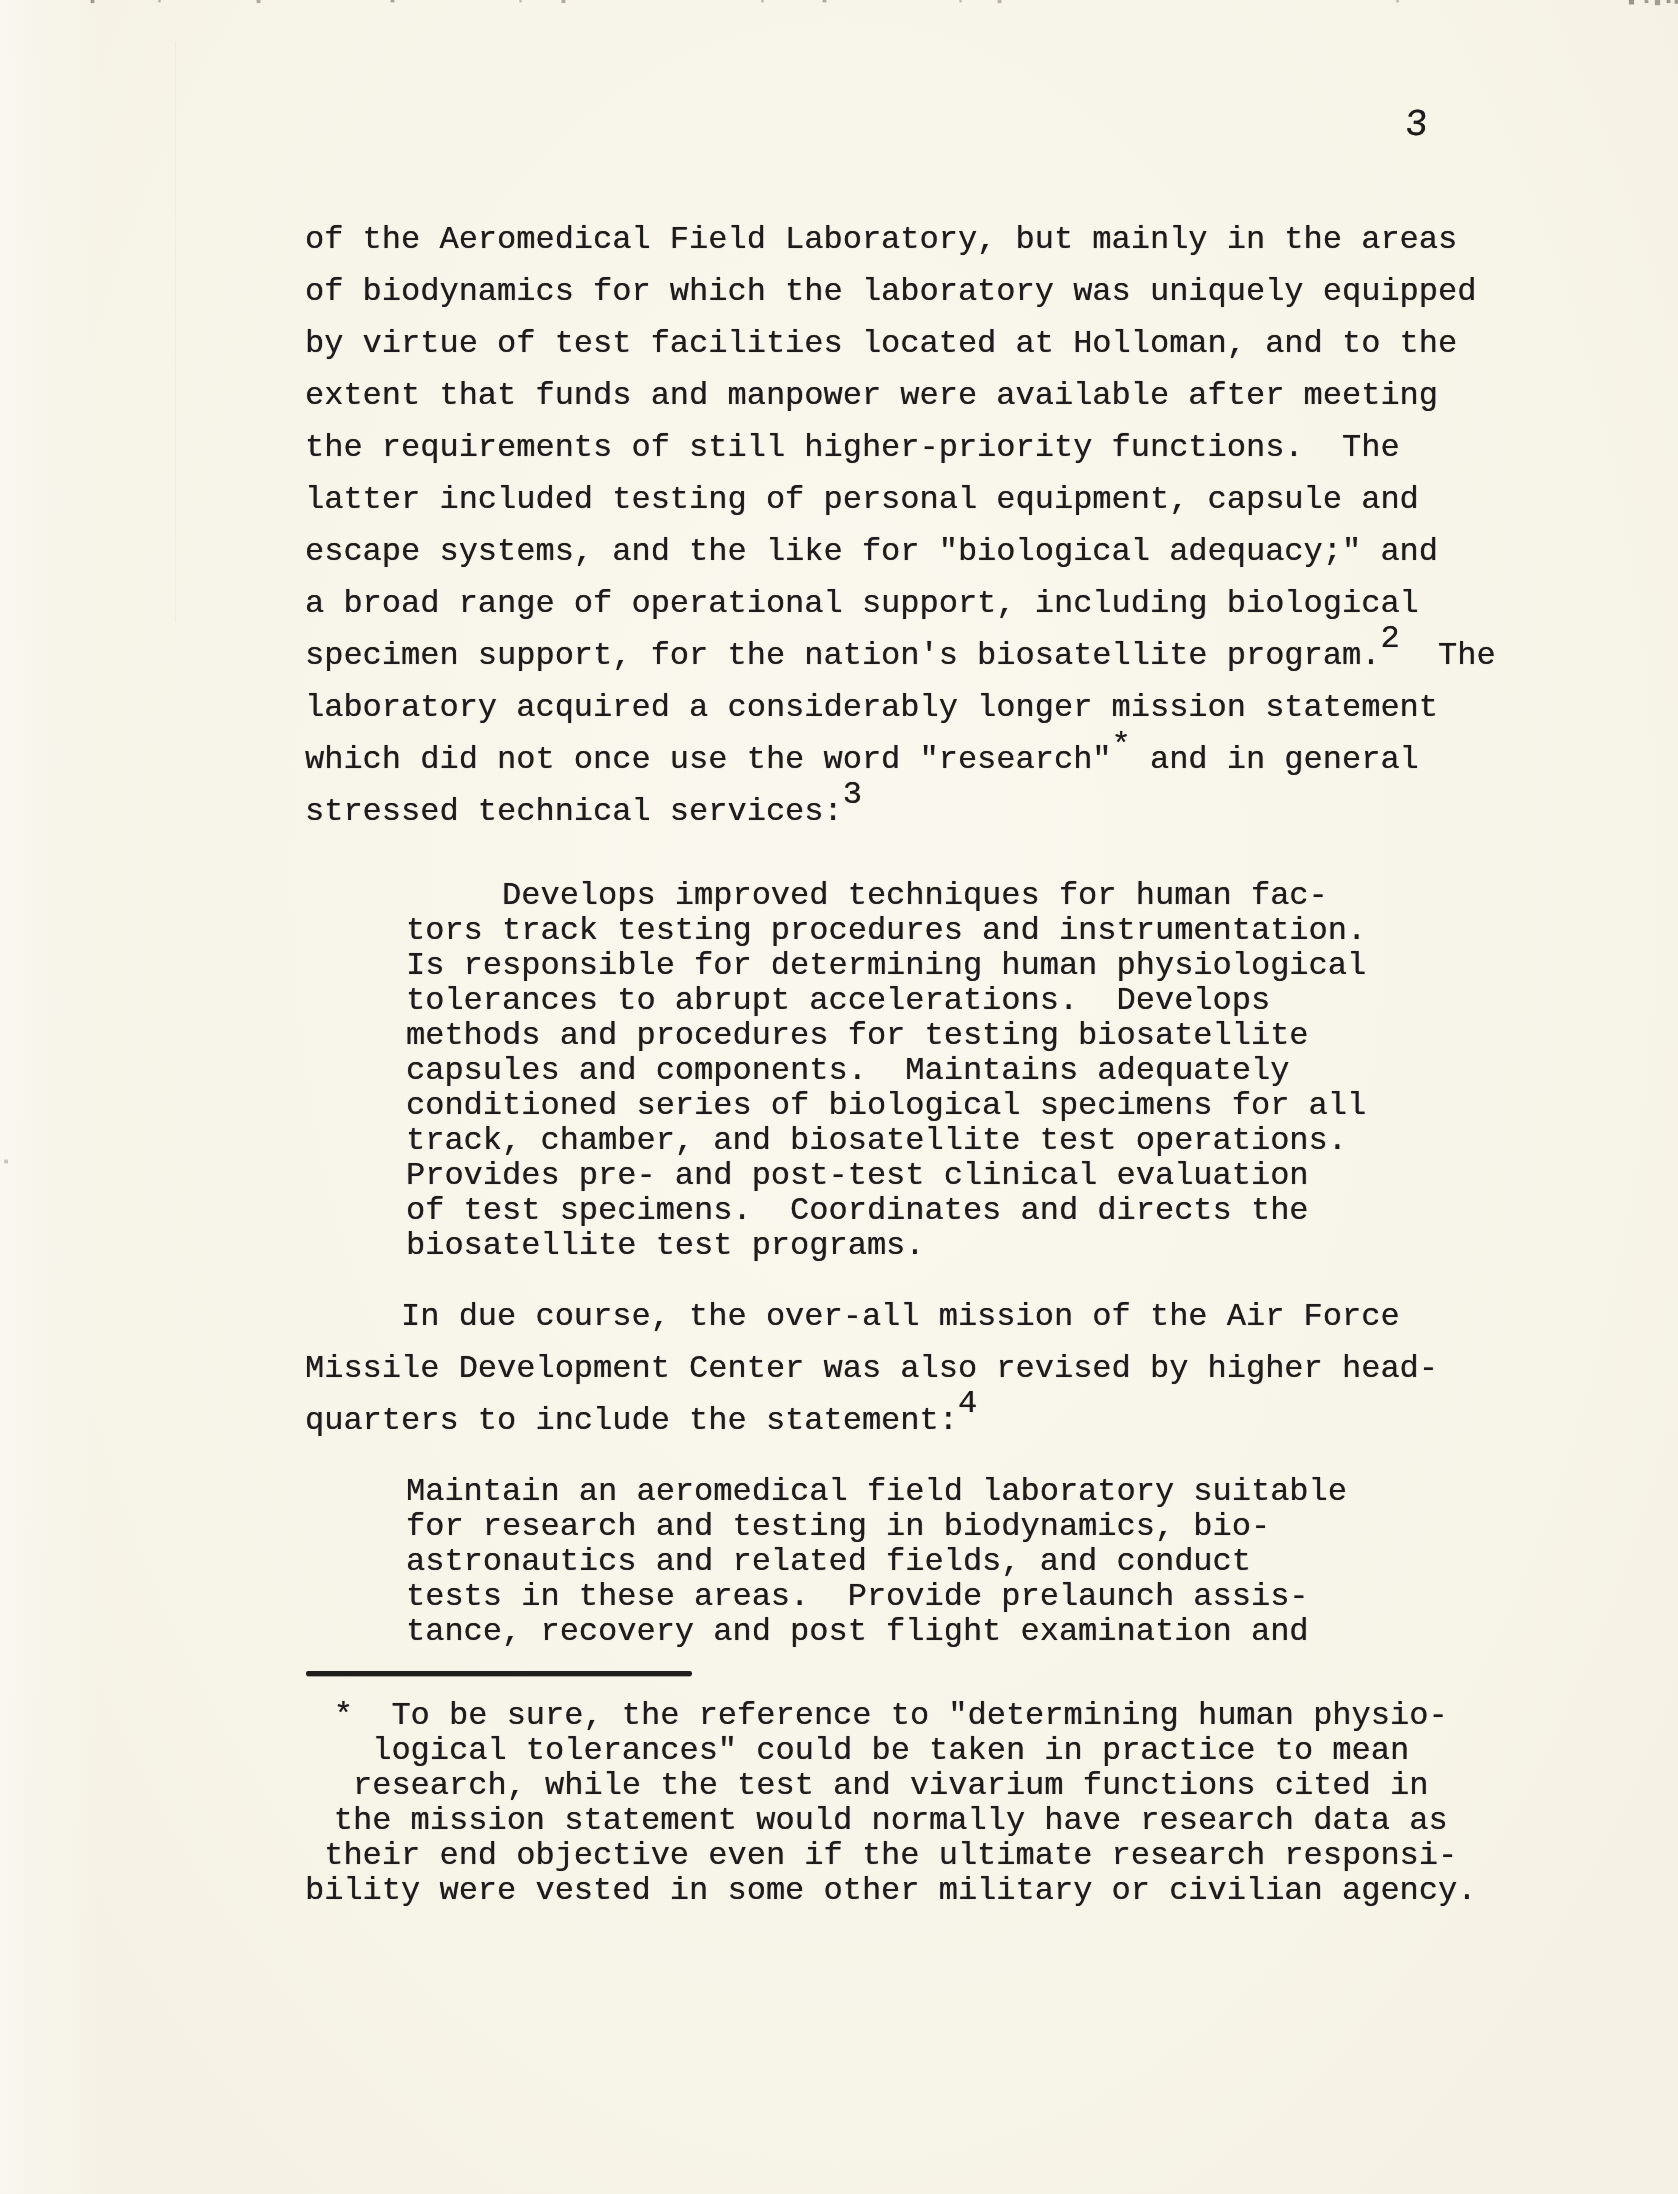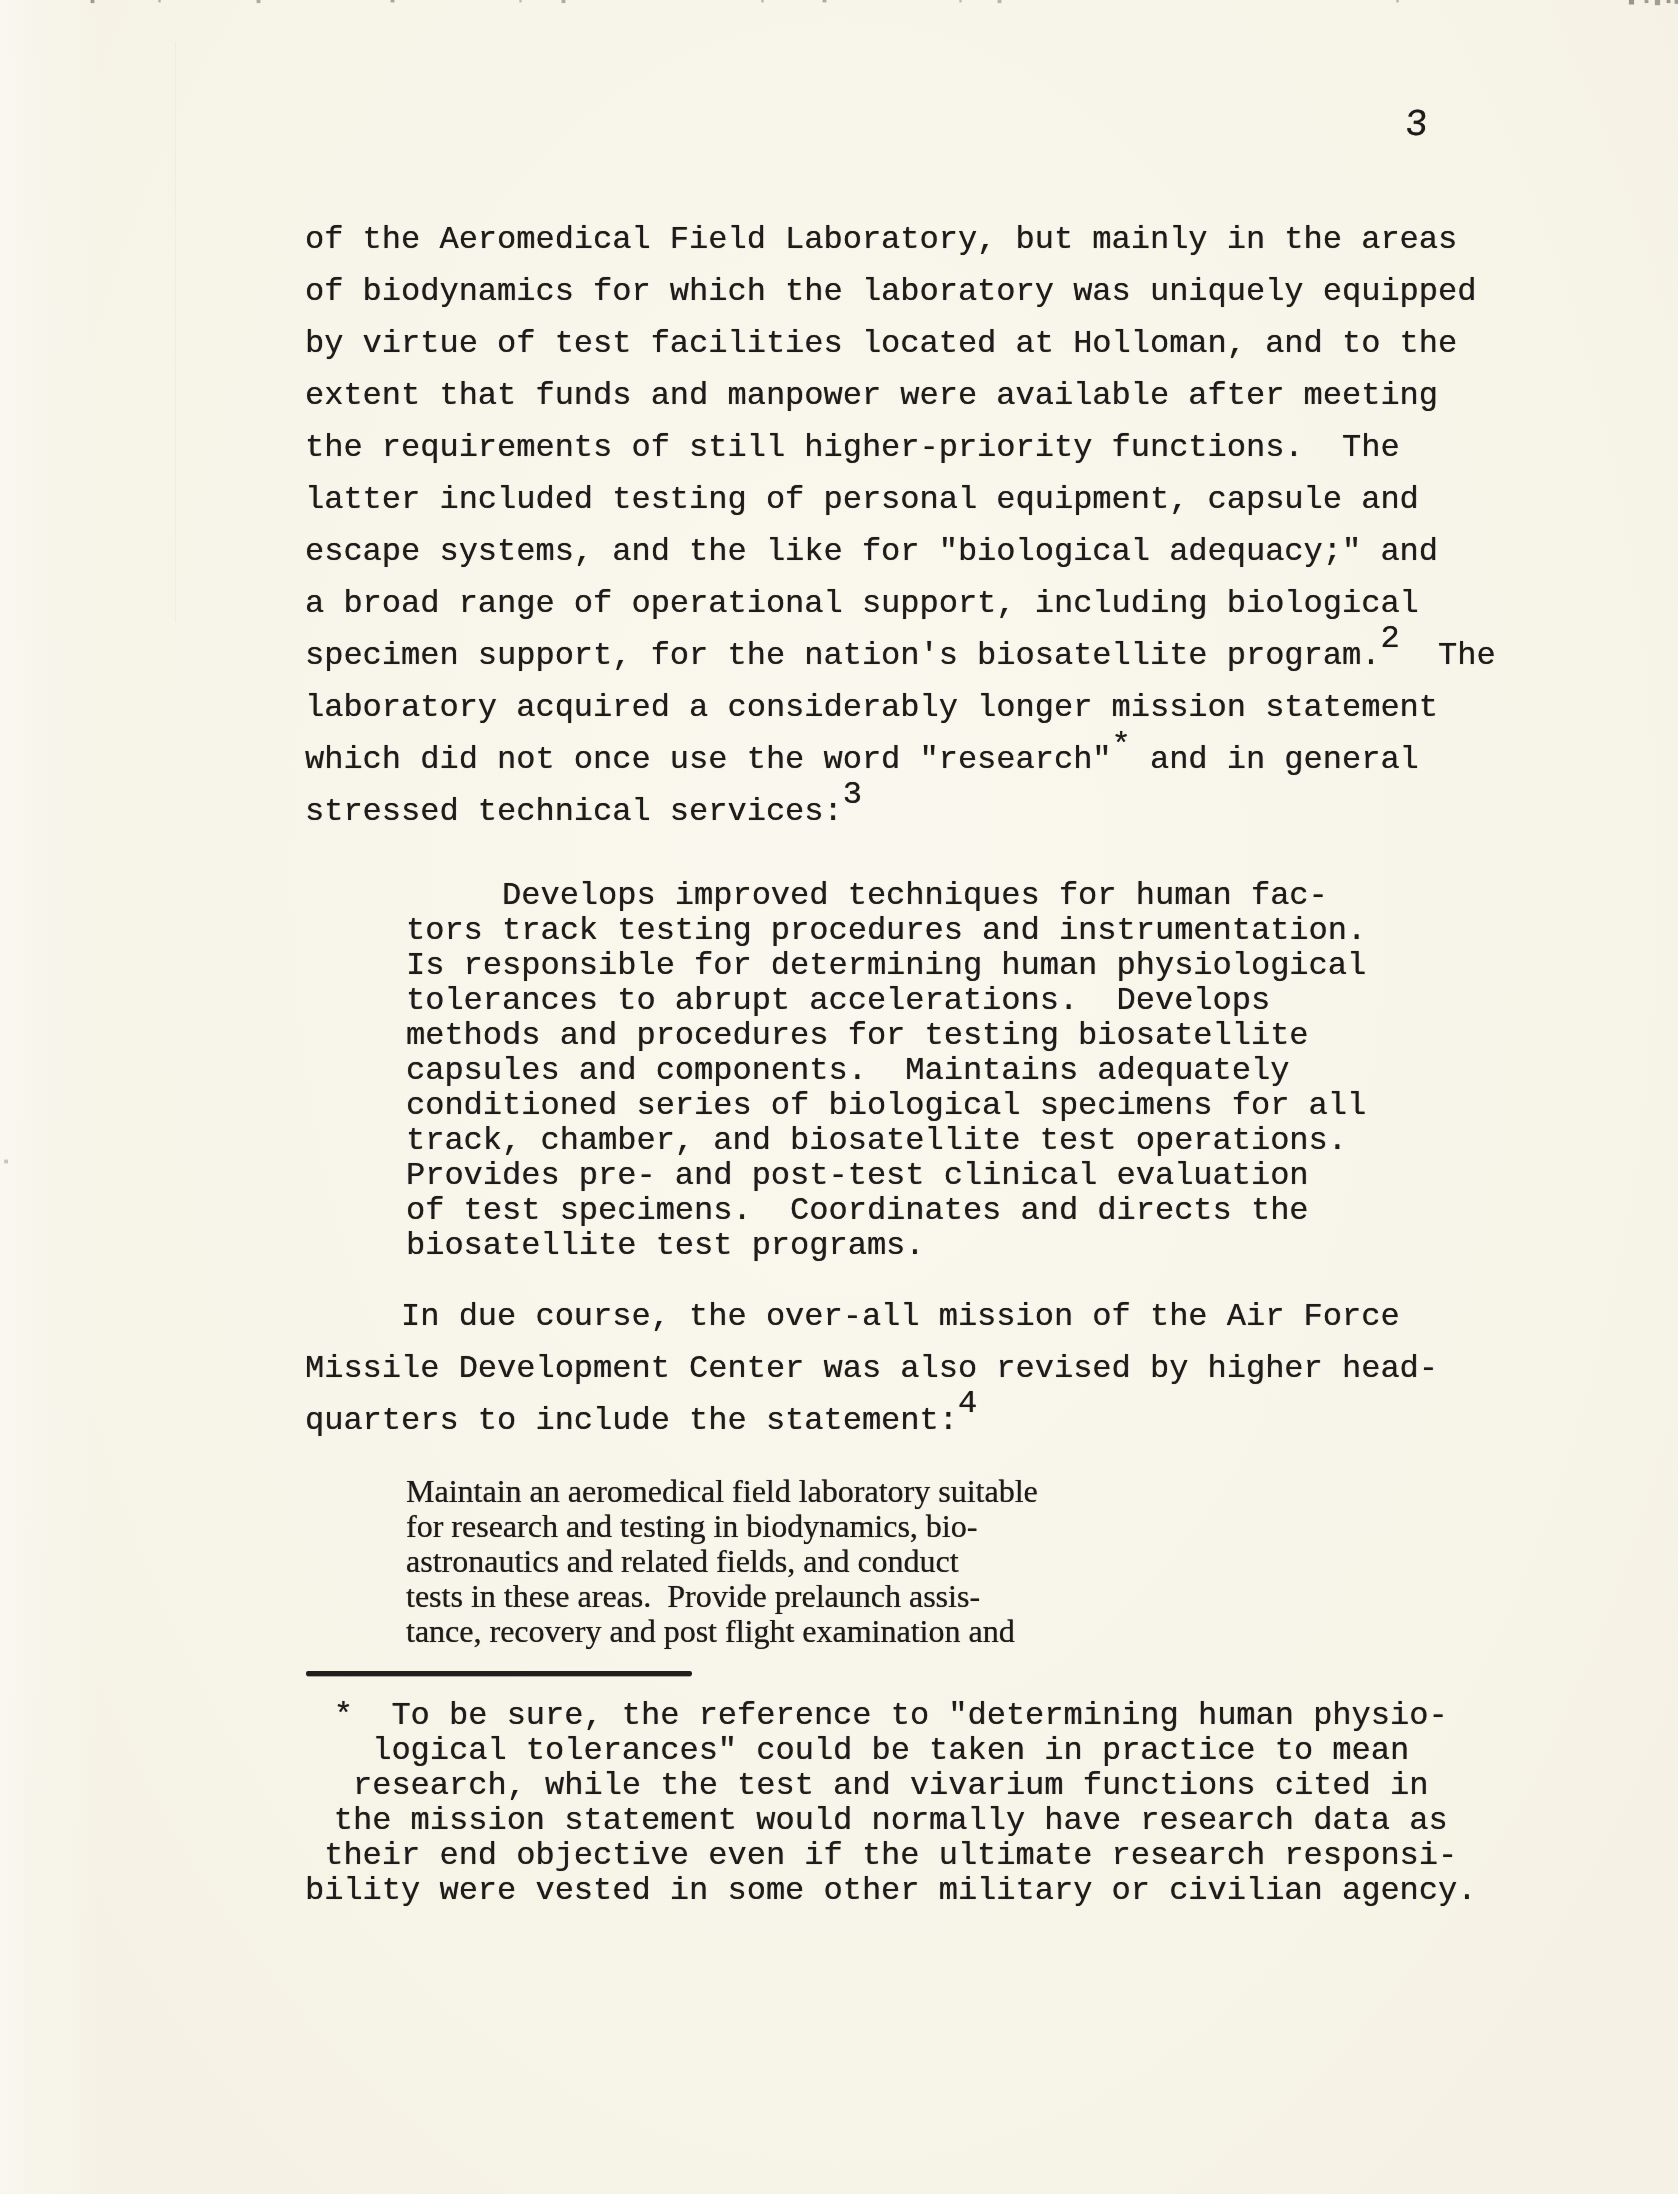--- a/index.html
+++ b/index.html
@@ -28,21 +28,21 @@
     color: #1d1c1a;
     font-size: 32px;
     text-shadow: 0 0 0.8px rgba(25,24,22,0.65), 0.4px 0.4px 0 rgba(25,24,22,0.22);
     letter-spacing: 0;
   }
   .double-sp { line-height: 52px; }
   .single-sp { line-height: 35px; }
   .p1 { left: 305px; top: 214px; }
   .q1 { left: 406px; top: 878px; }
   .p2 { left: 305px; top: 1291px; }
-  .q2 { left: 406px; top: 1474px; font-family: Liberation Serif, serif; }
+  .q2 { left: 406px; top: 1474px; }
   .footnote { left: 305px; top: 1698px; text-align: center; }
   .sup {
     position: relative;
     top: -0.52em;
   }
   .sup-star {
     position: relative;
     top: -0.45em;
   }
   .page-number {

